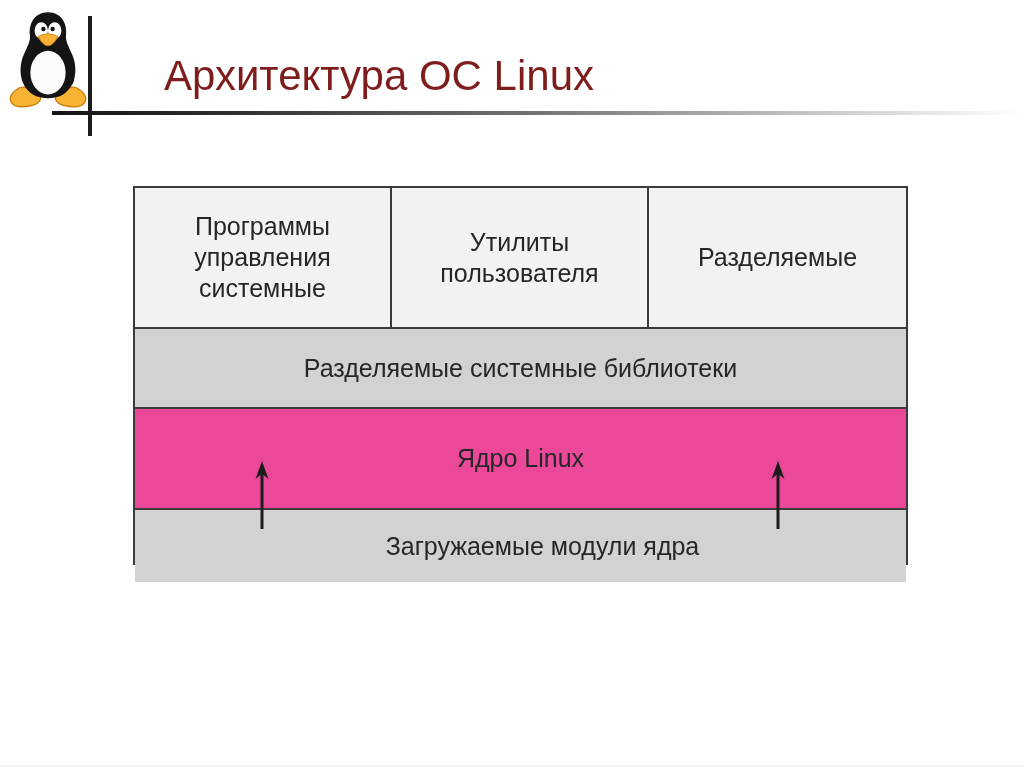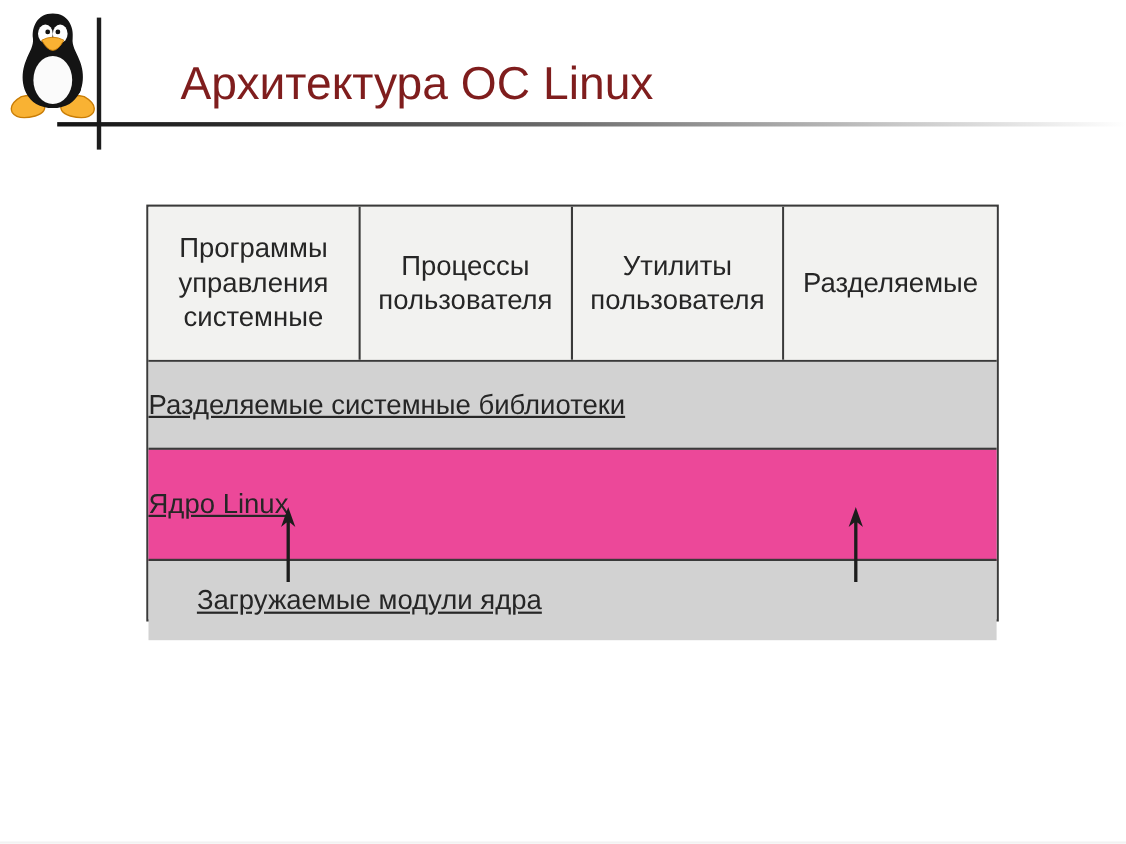--- a/index.html
+++ b/index.html
@@ -56,24 +56,23 @@
     box-sizing:border-box;
     background:#f2f2f0;
     display:flex; align-items:center; justify-content:center;
     text-align:center;
     line-height:1.24;
     padding:0 12px;
   }
   .cell:last-child { border-right:none; }
 
   .band {
-    display:flex; align-items:center; 
+    display:flex; align-items:center; justify-content:center;
     box-sizing:border-box;
     text-align:center;
-    text-decoration:underline;
   }
   .band-libs    { height:80px; background:#d2d2d2; border-bottom:2px solid #3a3a3a; }
   .band-kernel  { height:101px; background:#ec4899; border-bottom:2px solid #3a3a3a; }
   .band-modules { height:72px; background:#d2d2d2;padding-left:44px; }
 
   .up-arrow {
     position:absolute;
     width:18px; height:68px;
   }
   .up-arrow svg { display:block; width:100%; height:100%; }
@@ -117,23 +116,20 @@
 
   <div class="slide-title">Архитектура ОС Linux</div>
 
   <div class="diagram">
 
     <div class="top-row">
       <div class="cell">
         <span>Программы управления системные</span>
       </div>
       <div class="cell">
-        <span>Процессы пользователя</span>
-      </div>
-      <div class="cell">
         <span>Утилиты пользователя</span>
       </div>
       <div class="cell">
         <span>Разделяемые</span>
       </div>
     </div>
 
     <div class="band band-libs">
       <span>Разделяемые системные библиотеки</span>
     </div>

